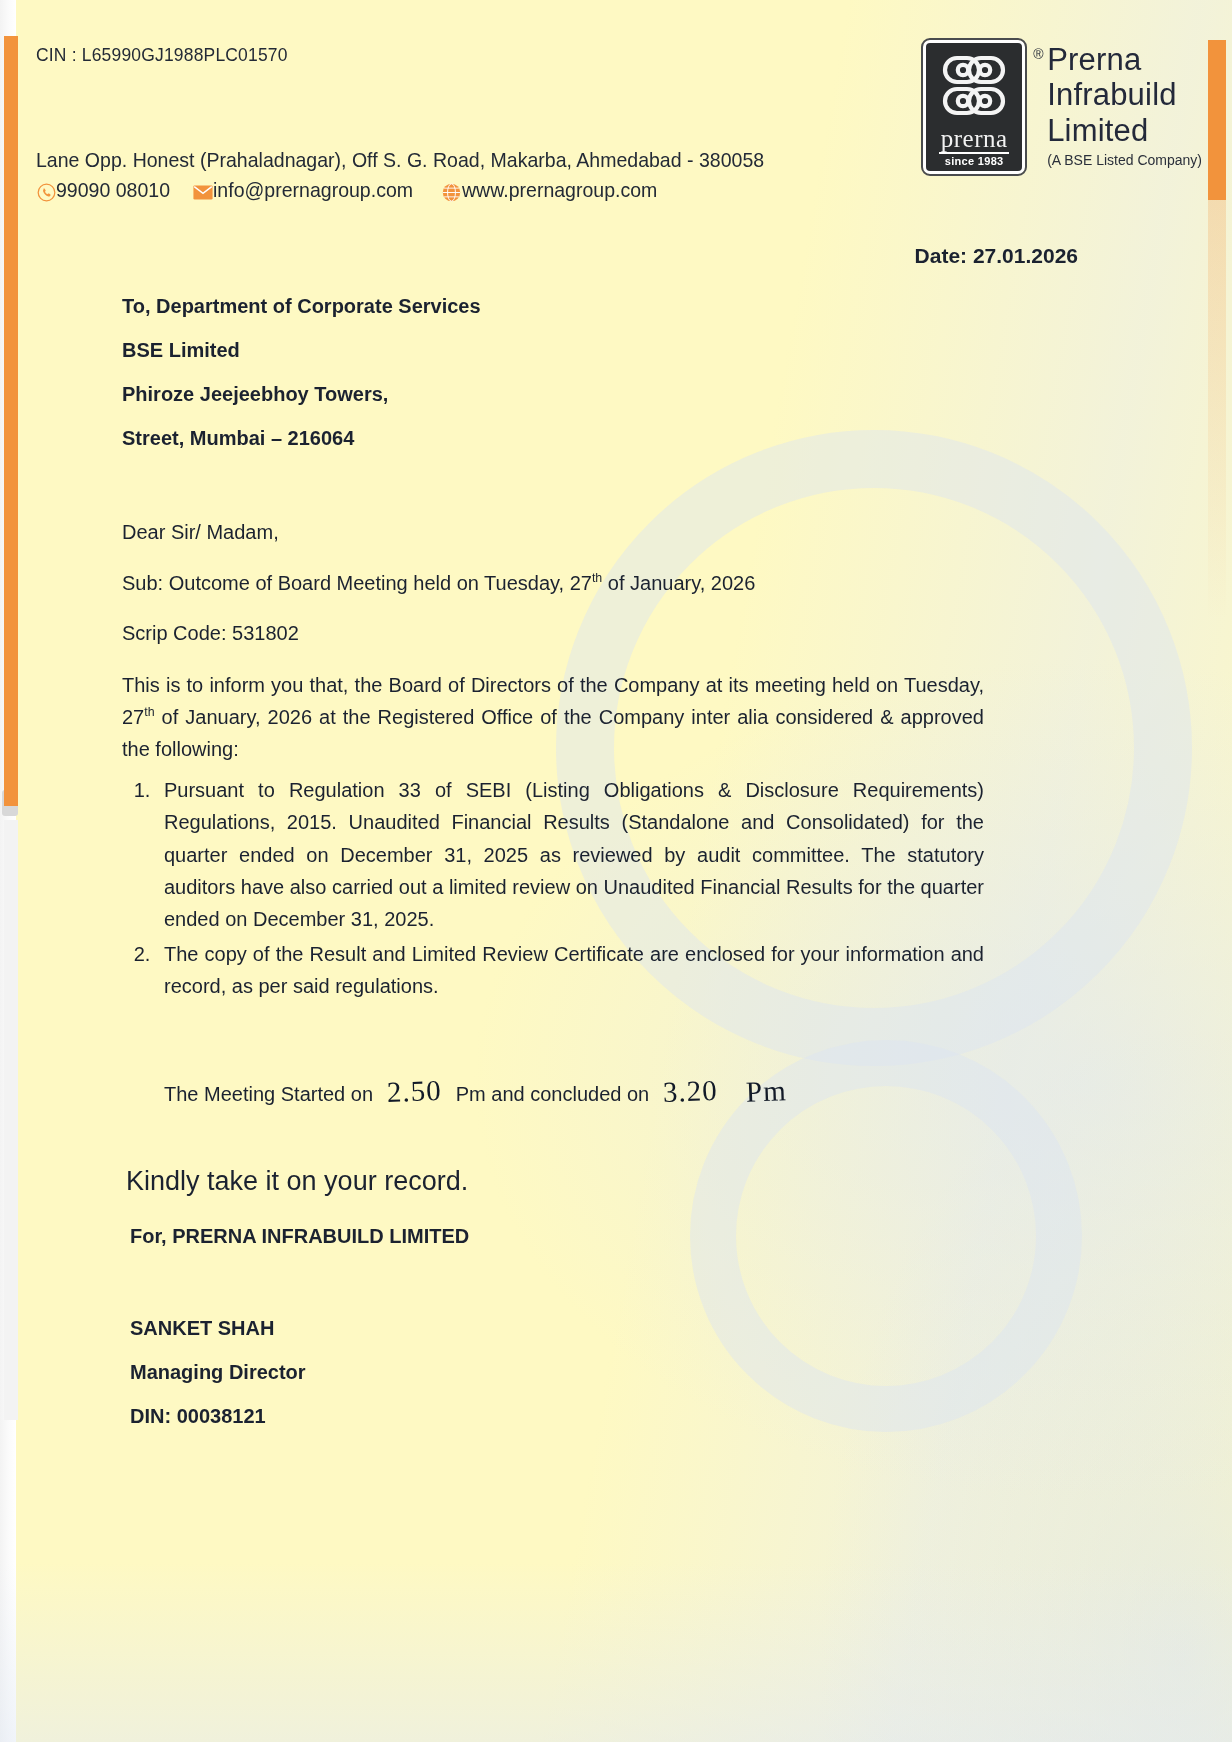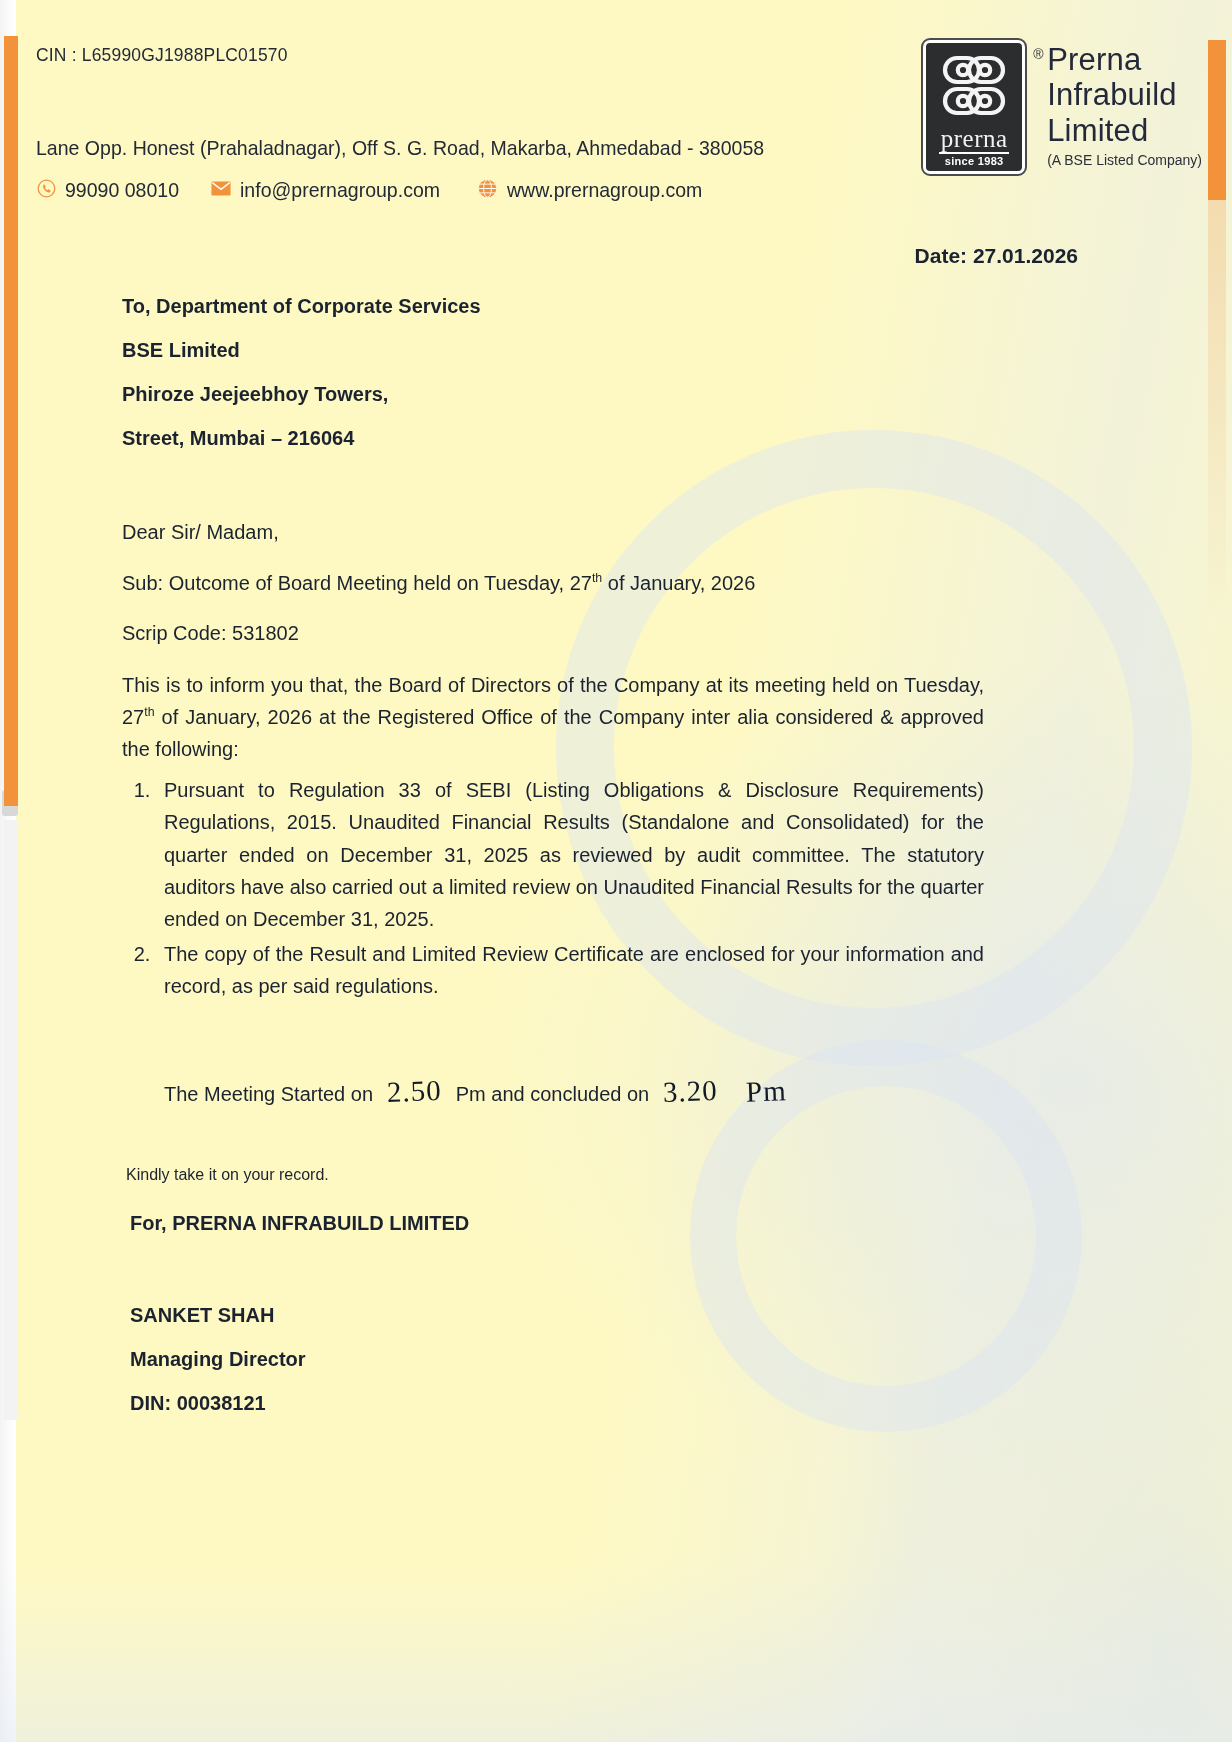--- a/index.html
+++ b/index.html
@@ -101,35 +101,34 @@
     font-size: 19px;
     letter-spacing: 0.2px;
     color: #232a36;
     white-space: nowrap;
     transform: scaleX(0.92);
     transform-origin: left center;
   }
   .addr-block {
     position: absolute;
     left: 36px;
-    top: 136px;
+    top: 148px;
   }
   .addr-line {
     font-family: "Liberation Sans Narrow", "Liberation Sans", sans-serif;
     font-size: 21px;
     color: #232a36;
     white-space: nowrap;
     transform: scaleX(0.93);
     transform-origin: left center;
   }
   .contact-row {
-    margin-top: 18px;
+    margin-top: 6px;
     display: flex;
-    align-items: flex-start;
-    gap: 9px;
+    align-items: flex-end;
     white-space: nowrap;
   }
   .contact-row .ico {
     display: inline-flex;
     align-items: center;
     justify-content: center;
     width: 20px; height: 20px;
     flex: 0 0 auto;
   }
   .contact-text {
@@ -283,21 +282,21 @@
     font-family: "Liberation Serif", serif;
     font-size: 29px;
     color: #121a28;
     margin: 0 14px;
     letter-spacing: 1px;
     transform: rotate(-2deg);
     display: inline-block;
   }
   .kindly {
     margin-top: 58px;
-    font-size: 16px;
+    font-size: 27px;
     margin-left: 4px;
   }
   .for-line {
     margin-top: 28px;
     font-size: 20px;
     font-weight: bold;
     margin-left: 8px;
   }
   .sign-block {
     margin-top: 70px;

